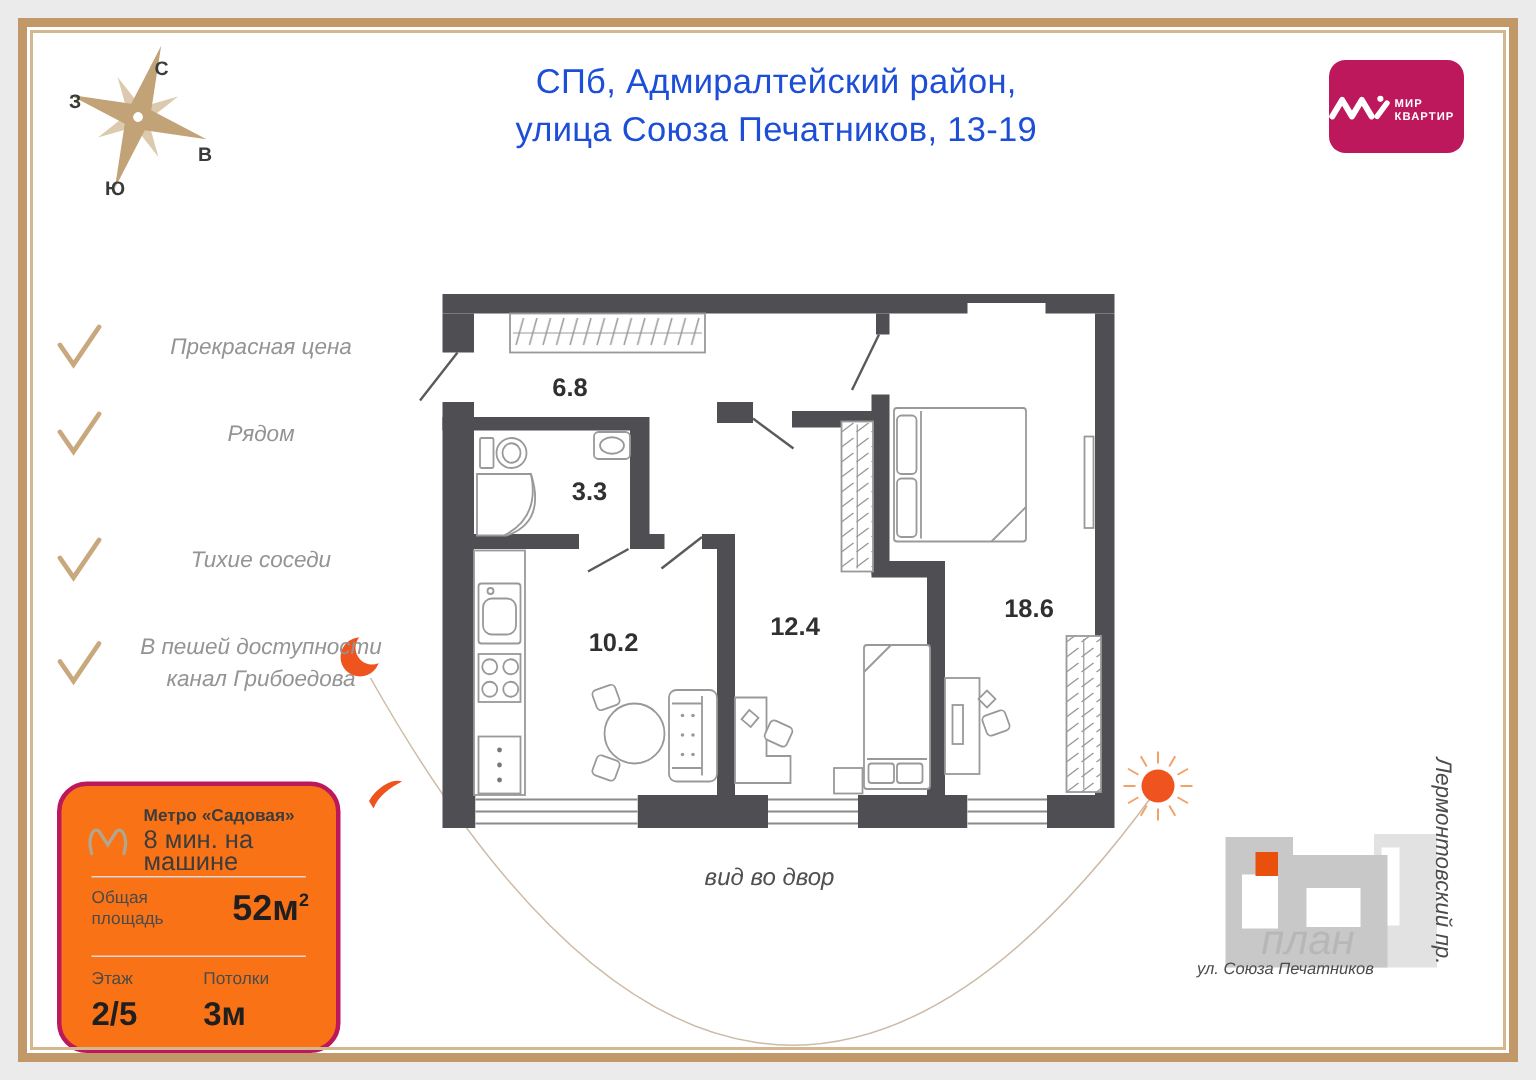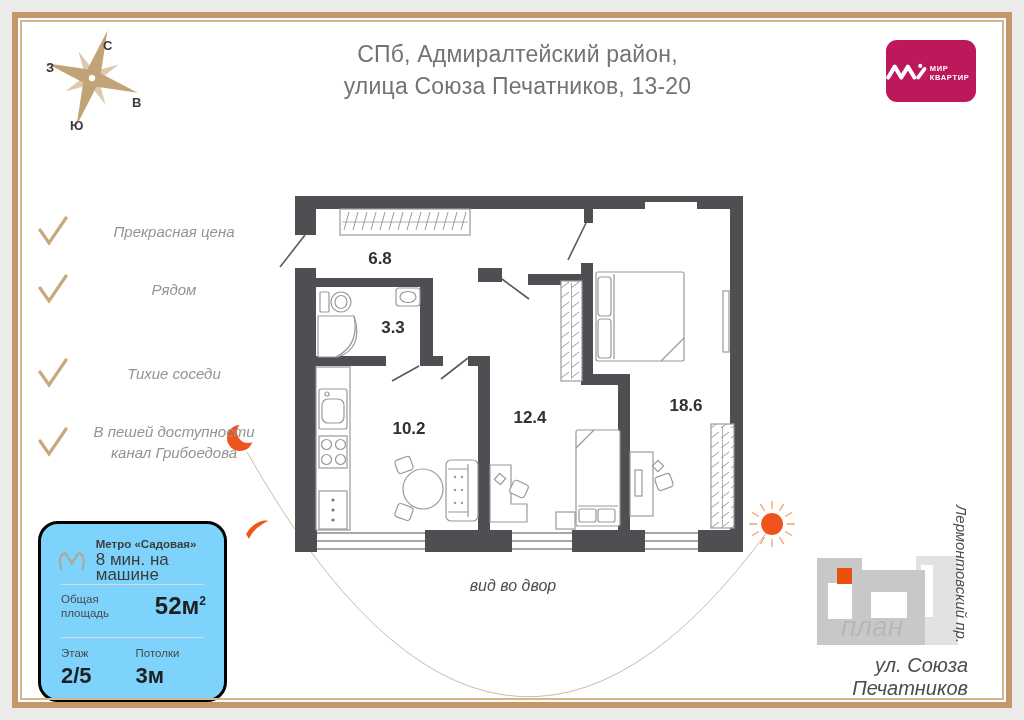--- a/index.html
+++ b/index.html
@@ -4,46 +4,46 @@
 <style>
   html,body{margin:0;padding:0;background:#ebebeb;}
   .stage{position:relative;width:1024px;height:720px;background:#ebebeb;overflow:hidden;
          font-family:"Liberation Sans",sans-serif;color:#3b3b3b;}
   .paper{position:absolute;inset:16px;background:#fff;}
   .frame-tan{position:absolute;inset:12px;border:6px solid #c39869;pointer-events:none;z-index:9;}
   .frame-thin{position:absolute;inset:20px;border:2px solid #d2b78f;pointer-events:none;z-index:9;}
   .abs{position:absolute;}
   
   .title{left:290px;top:38px;width:455px;text-align:center;z-index:3;}
-  .title div{font-size:23px;line-height:32px;font-weight:500;color:#737373;letter-spacing:.2px;}
+  .title div{font-size:23px;line-height:32px;font-weight:500;color:#1d4ed8;letter-spacing:.2px;}
   .logo{left:886px;top:40px;width:90px;height:62px;border-radius:11px;background:#be185d;
         display:flex;flex-direction:row;align-items:center;justify-content:center;z-index:3;}
   .logo-caption{color:#fff;font-size:7.5px;font-weight:700;letter-spacing:.7px;margin-top:4px;}
   
   .feature{left:36px;width:232px;display:flex;align-items:center;gap:10px;z-index:3;font-style:italic;}
   .feature .txt{flex:1;text-align:center;font-size:15px;line-height:21px;color:#949494;}
   
-  .card{left:38px;top:521px;width:189px;height:181px;border:3px solid #000000;border-radius:20px;
-        background:#7dd3fc;z-index:4;box-sizing:border-box;}
+  .card{left:38px;top:521px;width:189px;height:181px;border:3px solid #be185d;border-radius:20px;
+        background:#f97316;z-index:4;box-sizing:border-box;}
   .card .row1{display:flex;align-items:center;gap:9px;padding:13px 12px 0 16px;}
   .metro-text div:first-child{font-size:11.5px;font-weight:700;color:#3c3c3c;line-height:15px;}
   .metro-text div:last-child{font-size:17px;font-weight:400;color:#3c3c3c;line-height:15px;}
   .divider{position:absolute;left:20px;right:20px;height:1px;background:#d9d9d9;}
   .row2{position:absolute;top:68px;left:20px;right:18px;display:flex;align-items:center;justify-content:space-between;}
   .lbl{font-size:11.5px;color:#4a4a4a;line-height:14px;}
   .big{font-size:24px;font-weight:700;color:#1f1f1f;}
   .big sup{font-size:12px;}
   .row3{position:absolute;top:122px;left:20px;right:14px;display:flex;}
   .row3 .col{width:50%;}
   .row3 .big{font-size:22px;margin-top:3px;}
   
   .view-label{left:428px;top:577px;width:170px;text-align:center;font-style:italic;
               font-size:16px;color:#4f4f4f;z-index:3;}
-  .street-bottom{left:798px;top:654px;width:170px;text-align:right;font-style:italic;
-                 font-size:20px;color:#4c4c4c;z-index:3;}
+  .street-bottom{left:798px;top:640px;width:170px;text-align:left;font-style:italic;
+                 font-size:11px;color:#4c4c4c;z-index:3;}
   .street-right{left:953px;top:505px;height:165px;writing-mode:vertical-rl;font-style:italic;
                 font-size:15px;color:#4c4c4c;z-index:3;}
   svg{display:block;}
 </style>
 </head>
 <body>
 
 <div class="stage">
   <div class="paper"></div>
 
@@ -71,21 +71,21 @@
     <g font-size="13" font-weight="700" fill="#3a3a3a" font-family="Liberation Sans, sans-serif">
       <text x="75" y="28">С</text>
       <text x="18" y="50">З</text>
       <text x="104" y="85">В</text>
       <text x="42" y="108">Ю</text>
     </g>
   </svg>
 
   <div class="abs title">
     <div>СПб, Адмиралтейский район,</div>
-    <div>улица Союза Печатников, 13-20</div>
+    <div>улица Союза Печатников, 13-19</div>
   </div>
 
   <div class="abs logo">
     <svg width="58" height="24" viewBox="0 0 60 24">
       <path d="M3,21 L12,6 L21,21 L30,6 L39,21" fill="none" stroke="#fff" stroke-width="5.5" stroke-linecap="round" stroke-linejoin="round"></path>
       <circle cx="47" cy="5" r="2.8" fill="#fff"></circle>
       <path d="M44,21 L53,9" stroke="#fff" stroke-width="5" stroke-linecap="round"></path>
     </svg>
     <div class="logo-caption">МИР КВАРТИР</div>
   </div>

